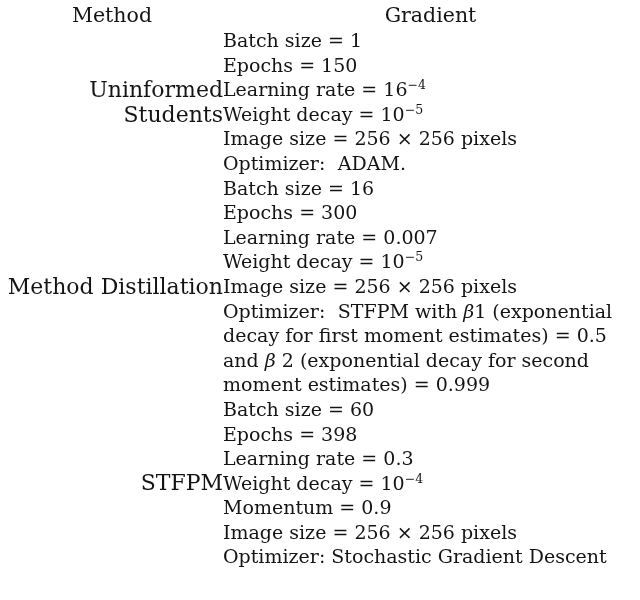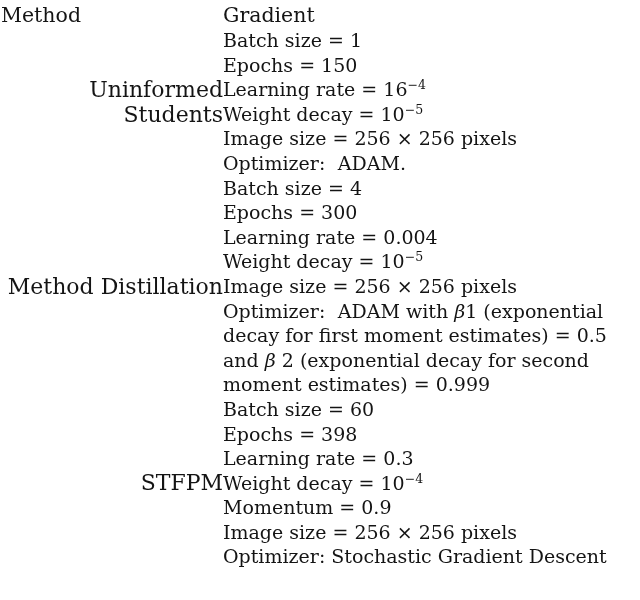--- a/index.html
+++ b/index.html
@@ -39,21 +39,21 @@
   .row-top td      { border-top: 1.6px solid #1a1a1a; }
   .hdr td          { border-bottom: 1.6px solid #1a1a1a; }
   .body-row td     { border-bottom: 1.6px solid #1a1a1a; }
   .col-method      { border-right: 1.6px solid #1a1a1a; }
 
   col.c-method  { width: 222px; }
   col.c-settings{ width: 415px; }
 
   
   .hdr td {
-    text-align: left;
+    text-align: center;
     font-size: 20.5px;
     line-height: 26px;
     height: 26px;
     padding: 0;
     font-weight: normal;
   }
 
   
   .method-cell {
     text-align: right;
@@ -120,26 +120,26 @@
           <span class="sline nowrap">Image size = 256 × 256 pixels</span>
           <span class="sline nowrap"><span>Optimizer:</span><span class="gap"></span> <span>ADAM.</span></span>
         </td>
       </tr>
 
       <tr class="body-row">
         <td class="col-method method-cell">
           <span class="mline">Method Distillation</span>
         </td>
         <td class="settings-cell">
-          <span class="sline nowrap">Batch size = 4</span>
+          <span class="sline nowrap">Batch size = 16</span>
           <span class="sline nowrap">Epochs = 300</span>
-          <span class="sline nowrap">Learning rate = 0.004</span>
+          <span class="sline nowrap">Learning rate = 0.007</span>
           <span class="sline nowrap"><span>Weight decay = 10</span><sup>−5</sup></span>
           <span class="sline nowrap">Image size = 256 × 256 pixels</span>
-          <span class="sline"><span>Optimizer:</span><span class="gap"></span> <span>ADAM with</span> <span class="greek">β</span><span>1 (exponential decay for first moment estimates) = 0.5 and</span> <span class="greek">β</span> <span>2 (exponential decay for second moment estimates) = 0.999</span></span>
+          <span class="sline"><span>Optimizer:</span><span class="gap"></span> <span>STFPM with</span> <span class="greek">β</span><span>1 (exponential decay for first moment estimates) = 0.5 and</span> <span class="greek">β</span> <span>2 (exponential decay for second moment estimates) = 0.999</span></span>
         </td>
       </tr>
 
       <tr class="body-row">
         <td class="col-method method-cell">
           <span class="mline">STFPM</span>
         </td>
         <td class="settings-cell">
           <span class="sline nowrap">Batch size = 60</span>
           <span class="sline nowrap">Epochs = 398</span>

